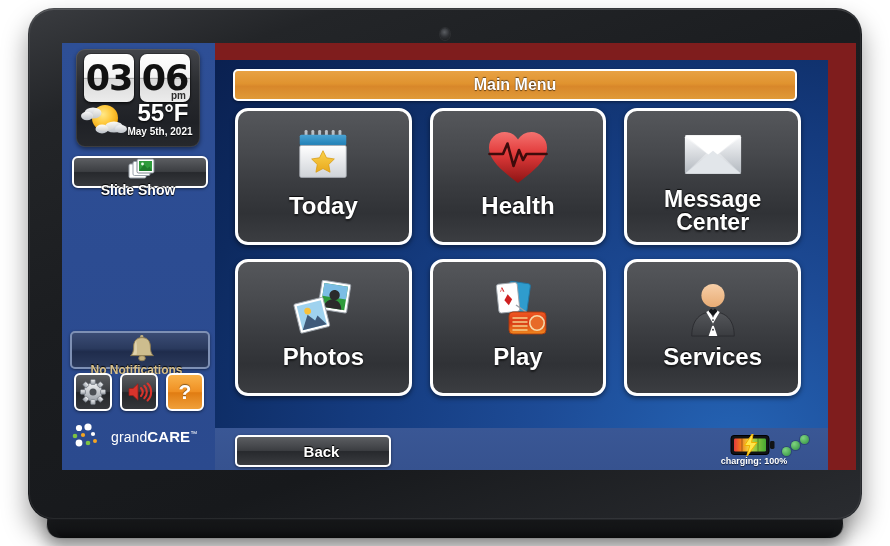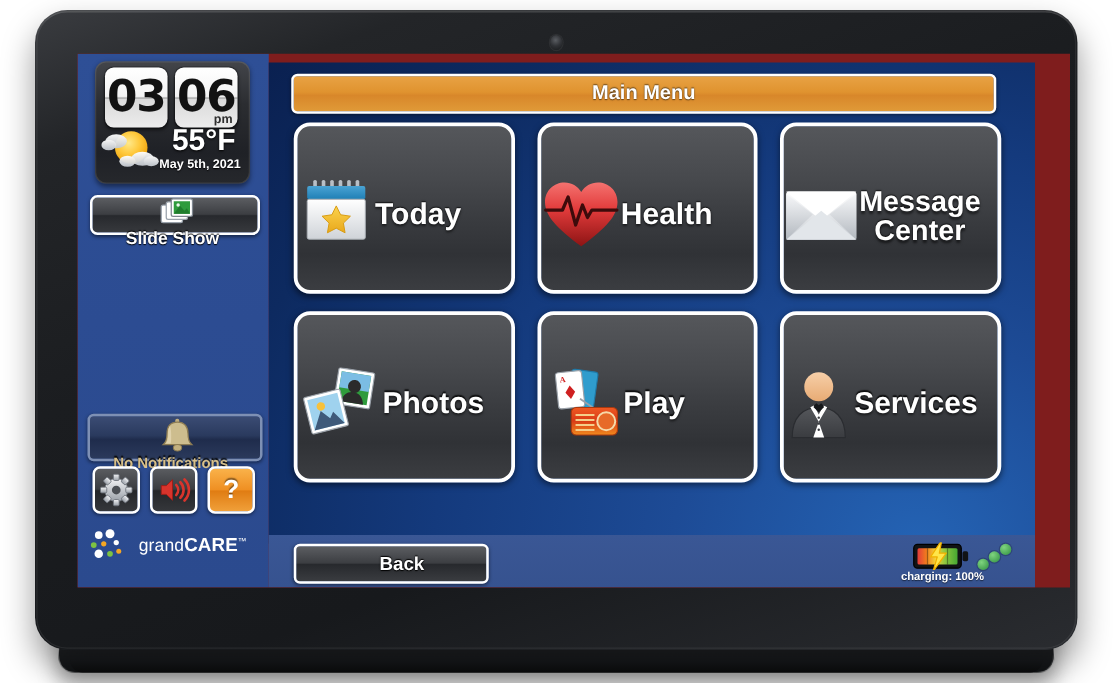--- a/index.html
+++ b/index.html
@@ -26,21 +26,21 @@
   .camera{position:absolute;left:50%;top:20px;margin-left:-5px;width:10px;height:12px;border-radius:50%;
     background:radial-gradient(circle at 45% 35%,#5a5d62 0%,#303236 48%,#16181a 100%);
     box-shadow:0 0 0 1px rgba(255,255,255,.06);}
 
   
   .screen{position:absolute;left:62px;top:43px;width:794px;height:427px;overflow:hidden;
     background:#7f1d1d;}
 
   .sidebar{position:absolute;left:0;top:0;width:153px;height:427px;
     background:linear-gradient(180deg,#2e4f96 0%,#2c4c92 50%,#2b4a8e 100%);}
-  .main{position:absolute;left:153px;top:7px;width:613px;height:385px;
+  .main{position:absolute;left:153px;top:17px;width:613px;height:385px;
     background:radial-gradient(ellipse 115% 150% at 85% 100%, #2463b4 0%, #1d4b96 28%, #143a7d 55%, #0d2a60 80%, #0a2050 100%);}
   .bottombar{position:absolute;left:153px;top:385px;width:613px;height:42px;
     background:linear-gradient(180deg,#3a5795 0%,#36528f 100%);}
 
   
   .clockwidget{position:absolute;left:14px;top:6px;width:124px;height:98px;border-radius:9px;
     background:linear-gradient(180deg,#43454a 0%,#2b2d31 35%,#1f2126 75%,#26282c 100%);
     box-shadow:0 2px 4px rgba(0,0,0,.45), 0 0 0 1px rgba(255,255,255,.10) inset;}
   .flipwrap{position:absolute;left:8px;top:5px;display:flex;gap:6px;}
   .flipcard{position:relative;width:50px;height:48px;border-radius:7px;
@@ -92,21 +92,21 @@
     display:flex;align-items:center;justify-content:center;}
   .header span{font-size:16px;font-weight:bold;color:#ffffff;
     text-shadow:0 -1px 1px rgba(0,0,0,.55), 0 1px 1px rgba(0,0,0,.55);}
 
   
   .grid{position:absolute;left:20px;top:48px;width:566px;
     display:grid;grid-template-columns:repeat(3,1fr);gap:14px 18px;}
   .tile{height:137px;border-radius:13px;border:3px solid #ffffff;
     background:linear-gradient(180deg,#55575b 0%,#47494d 32%,#3a3c40 56%,#303236 78%,#3b3d41 100%);
     box-shadow:0 2px 5px rgba(0,0,0,.5);
-    display:flex;flex-direction:row;align-items:center;justify-content:flex-start;
+    display:flex;flex-direction:column;align-items:center;justify-content:flex-start;
     padding-top:11px;box-sizing:border-box;position:relative;}
   .tile .ticon{height:72px;display:flex;align-items:center;justify-content:center;}
   .tile .tlabel{font-size:24px;font-weight:bold;color:#ffffff;line-height:1.02;text-align:center;
     text-shadow:0 -1px 1px rgba(0,0,0,.8), 0 2px 2px rgba(0,0,0,.55);}
   .tile.two .tlabel{font-size:23px;margin-top:2px;}
   .tile.two .ticon{height:64px;}
 
   
   .backbtn{position:absolute;left:20px;top:7px;width:135px;height:28px;border-radius:5px;
     background:linear-gradient(180deg,#5c5e62 0%,#3c3e42 48%,#27292d 52%,#3a3c40 100%);

